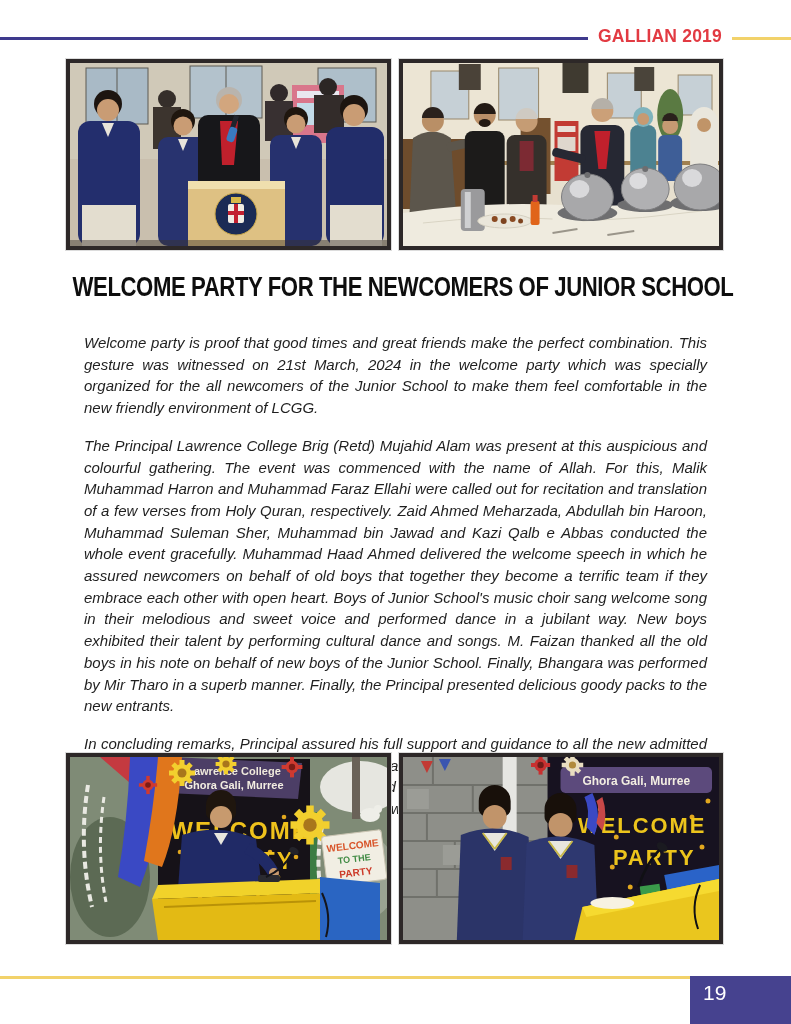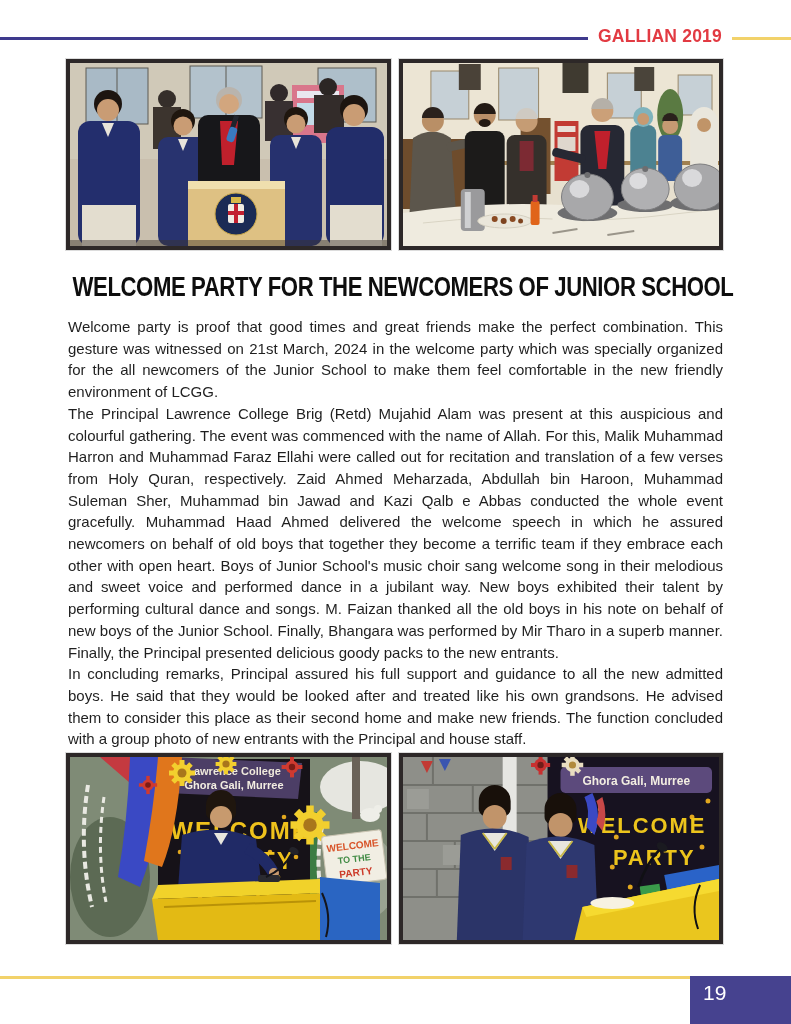--- a/index.html
+++ b/index.html
@@ -21,21 +21,21 @@
   #photo-br{left:399px;top:753px;width:316px;}
   .photo svg{display:block;width:100%;height:100%;}
   svg text{font-family:"Liberation Sans",sans-serif;}
 
   
   .article-title{position:absolute;top:272px;left:0;width:791px;}
   .article-title span{display:inline-block;font-size:27px;font-weight:bold;color:#0e0e0e;
                       letter-spacing:-.5px;white-space:nowrap;transform:scaleX(.82);transform-origin:center;}
   .article-body{position:absolute;left:68px;top:316px;width:655px;color:#1f1f1f;
                 font-size:15px;line-height:21.7px;}
-  .article-body p{margin:0;text-align:justify;}
+  .article-body p{margin:16px;text-align:justify;font-style:italic;}
 
   
   .footer-line{position:absolute;left:0;top:976px;width:791px;height:3px;background:#f2d26a;}
   .footer-box{position:absolute;left:690px;top:976px;width:116px;height:48px;background:#46428f;
               color:#ffffff;font-size:21px;box-sizing:border-box;padding:5px 0 0 13px;}
 </style>
 </head>
 <body>
 
 <div class="page">

